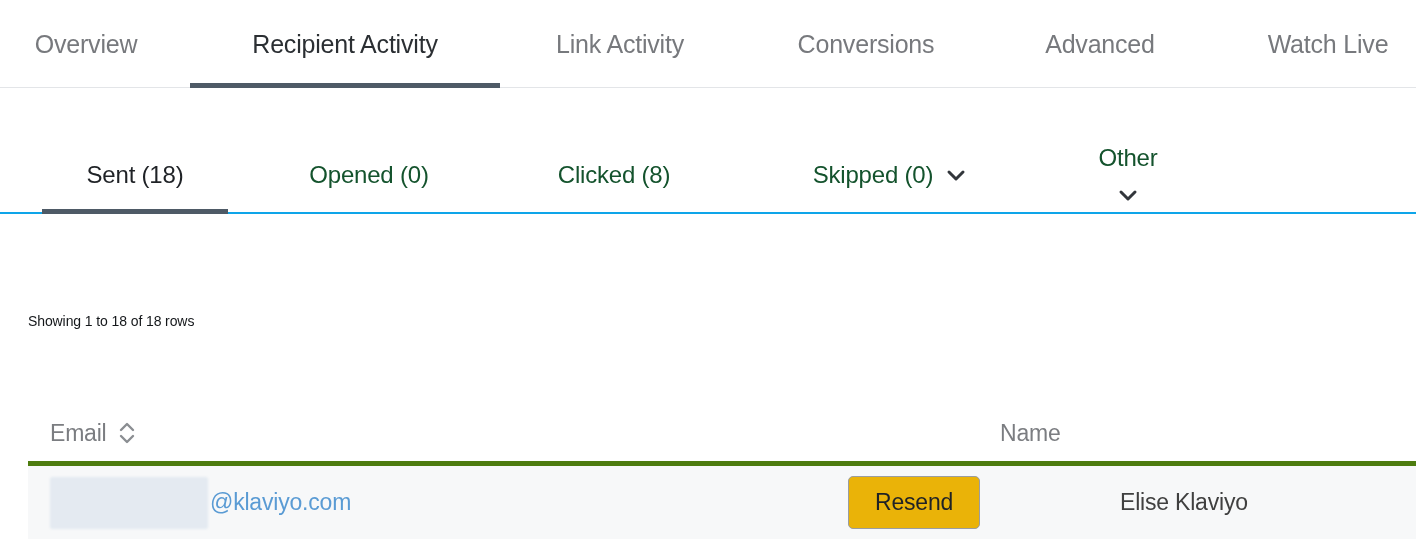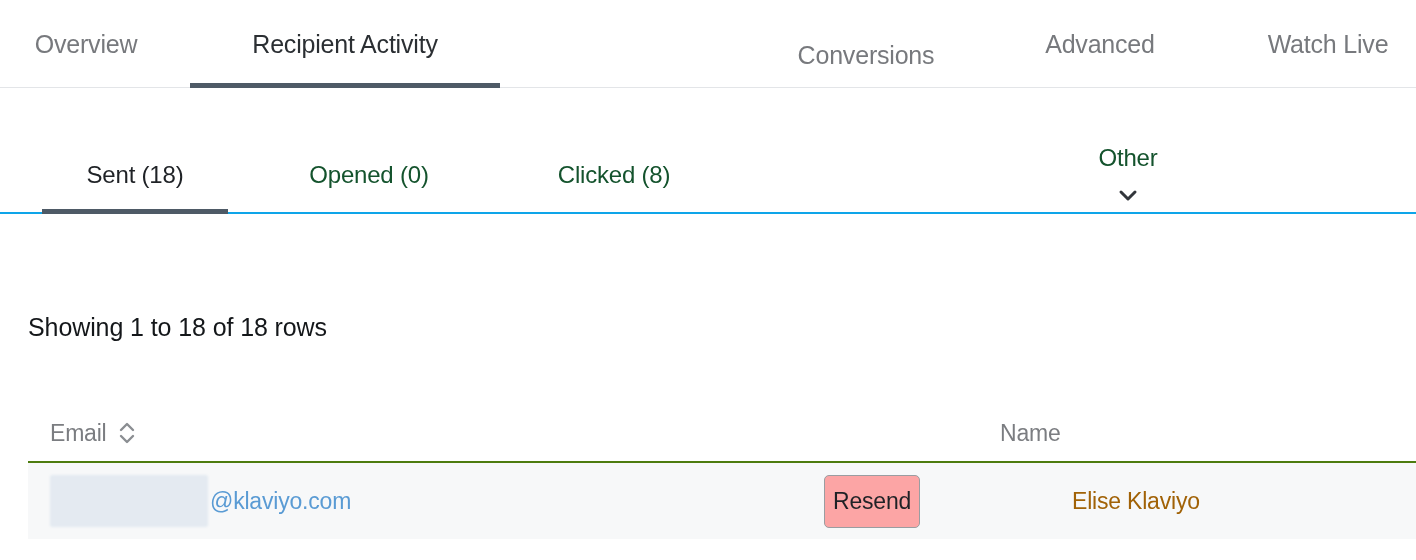--- a/index.html
+++ b/index.html
@@ -84,21 +84,21 @@
     height: 22px;
     flex: none;
   }
   .chevron-down svg { display: block; }
 
   
   #rows-summary {
     position: absolute;
     left: 28px;
     top: 313px;
-    font-size: 25px;
+    font-size: 14px;
     color: #14171a;
     letter-spacing: -0.1px;
   }
 
   
   #recipients-table {
     position: absolute;
     left: 28px;
     top: 405px;
     width: 1388px;
@@ -126,22 +126,23 @@
     height: 26px;
     flex: none;
   }
   .sort-icon svg { display: block; }
 
   .table-row {
     display: flex;
     align-items: center;
     height: 78px;
     background: #f7f8f9;
-    border-top: 2px solid #4d7c0f;
+    border-top: 5px solid #4d7c0f;
     padding-left: 22px;
+    gap: 24px;
   }
   .cell-email {
     width: 774px;
     display: flex;
     align-items: center;
     font-size: 23px;
   }
   .redacted-block {
     display: inline-block;
     width: 158px;
@@ -158,67 +159,78 @@
   }
   .cell-action {
     width: 200px;
     display: flex;
     align-items: center;
   }
   .resend-button {
     font-family: "Liberation Sans", sans-serif;
     font-size: 23px;
     color: #1f2226;
-    background: #fca5a5;
+    background: #eab308;
     border: 1px solid #9a9da1;
     border-radius: 5px;
-    padding: 12px 8px;
+    padding: 12px 26px;
     cursor: pointer;
     letter-spacing: -0.2px;
   }
   .cell-name {
     flex: 1;
     font-size: 23px;
-    color: #a16207;
+    color: #404040;
     letter-spacing: -0.2px;
     padding-left: 48px;
   }
 </style>
 </head>
 <body>
 
 <div id="main-tabs">
     <div class="main-tab" style="left: 0px; width: 172px;">
       <span>Overview</span>
     </div>
     <div class="main-tab is-active" style="left: 190px; width: 310px;">
       <span>Recipient Activity</span>
       <span class="tab-underline"></span>
     </div>
-    <div class="main-tab" style="left: 770px; width: 192px; margin-top: 11px;">
+    <div class="main-tab" style="left: 525px; width: 190px;">
+      <span>Link Activity</span>
+    </div>
+    <div class="main-tab" style="left: 770px; width: 192px;">
       <span>Conversions</span>
     </div>
     <div class="main-tab" style="left: 1242px; width: 172px;">
       <span>Watch Live</span>
     </div>
     <div class="main-tab" style="left: 1022px; width: 156px;">
       <span>Advanced</span>
     </div>
   </div>
 
 <div id="sub-tabs">
     <div class="sub-tab is-active" style="left: 42px; width: 186px;">
       <span>Sent (18)</span>
       <span class="subtab-underline"></span>
     </div>
     <div class="sub-tab" style="left: 278px; width: 182px;">
       <span>Opened (0)</span>
     </div>
     <div class="sub-tab" style="left: 528px; width: 172px;">
       <span>Clicked (8)</span>
+    </div>
+    <div class="sub-tab" style="left: 780px; width: 220px;">
+      <span>Skipped (0)</span>
+      <span class="chevron-down">
+        <svg viewBox="0 0 22 22" width="22" height="22">
+          <path d="M4 8 L11 15 L18 8" fill="none" stroke="#32363b" stroke-width="3" stroke-linecap="round" stroke-linejoin="round"></path>
+        </svg>
+      </span>
     </div>
     <div class="sub-tab" style="left: 1052px; width: 152px; flex-direction: column;">
       <span>Other</span>
       <span class="chevron-down">
         <svg viewBox="0 0 22 22" width="22" height="22">
           <path d="M4 8 L11 15 L18 8" fill="none" stroke="#32363b" stroke-width="3" stroke-linecap="round" stroke-linejoin="round"></path>
         </svg>
       </span>
     </div>
   </div>

